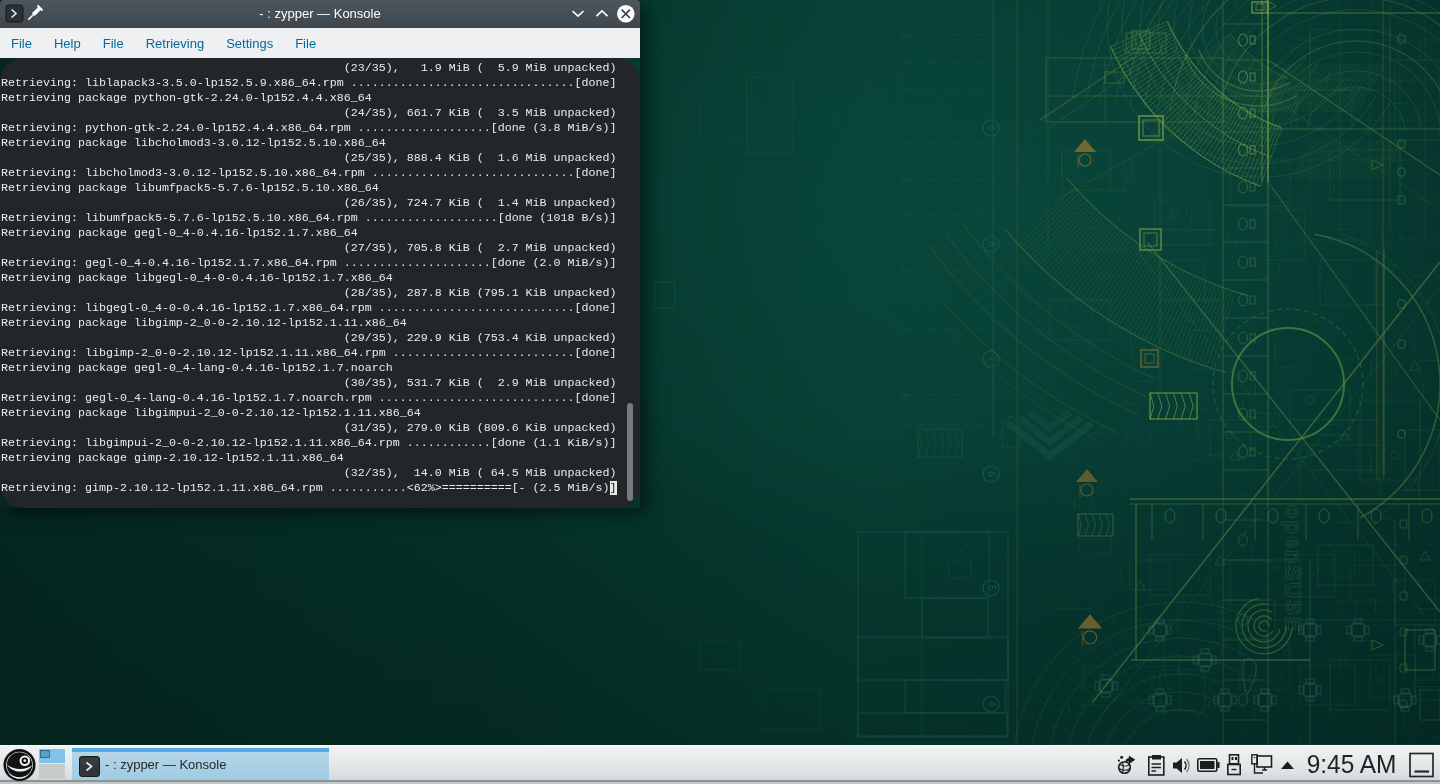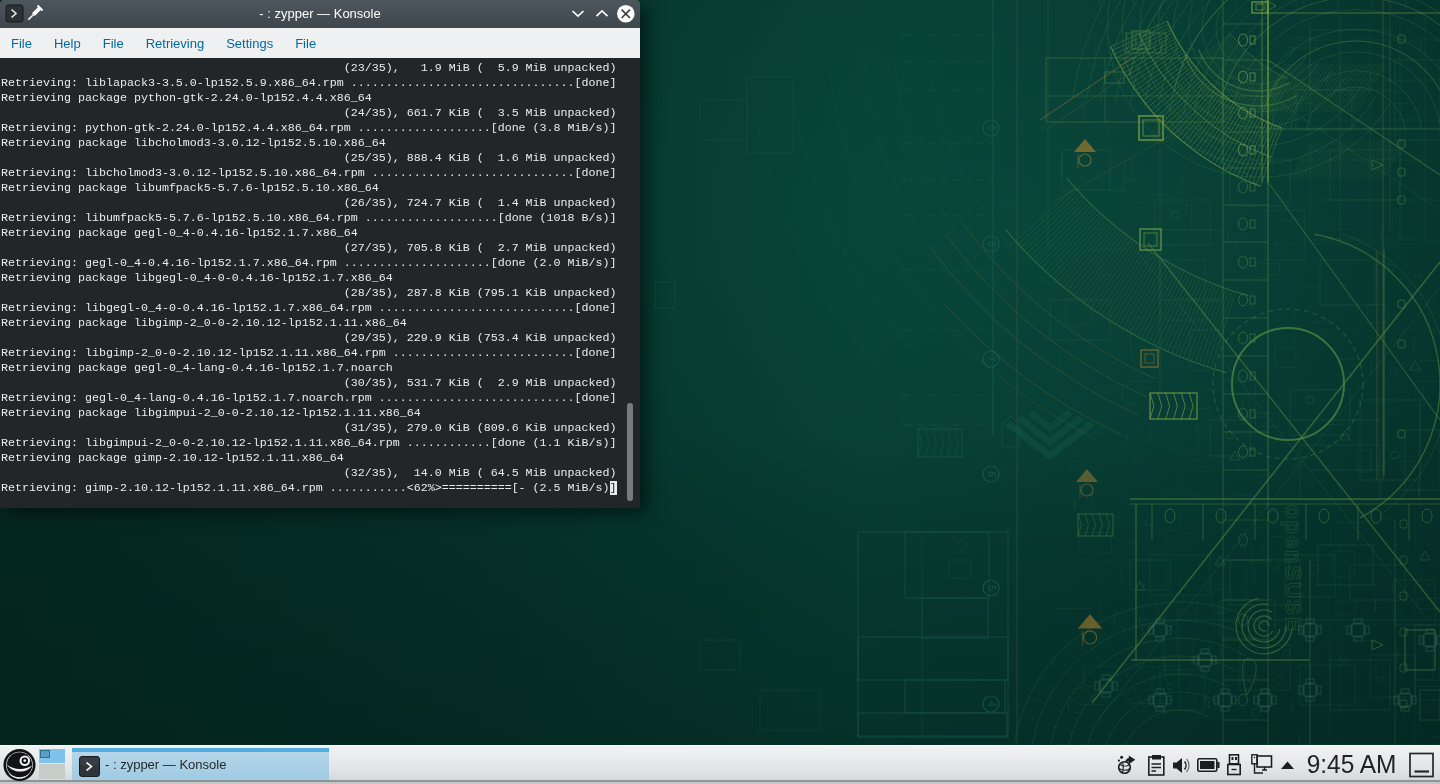--- a/index.html
+++ b/index.html
@@ -6,21 +6,21 @@
   #wall { position:absolute; left:0; top:0; }
   
   #win { position:absolute; left:0; top:0; width:640px; height:508px;
          box-shadow: 7px 5px 18px rgba(0,0,0,.52); border-radius:4px 4px 0 0; }
   #titlebar { position:absolute; left:0; top:0; width:640px; height:28px;
       background:linear-gradient(#4d565d,#3f474d); border-radius:4px 4px 0 0; }
   #title { position:absolute; left:0; right:0; top:0; height:28px; line-height:28px;
       text-align:center; color:#fbfcfc; font-size:13px; }
   #menubar { position:absolute; left:0; top:28px; width:640px; height:30px; background:#eff0f1; }
   #menubar span { display:inline-block; padding:0 11px; font-size:13px; color:#0369a1; line-height:32px; }
-  #term { position:absolute; left:0; top:58px; width:640px; height:450px; background:#232629; }
+  #term { position:absolute; left:0; top:58px; width:640px; height:450px; background:#232629;border-radius:24px; }
   #term pre { position:absolute; left:1px; top:3px; font-family:"Liberation Mono", monospace;
       font-size:11.667px; line-height:15px; color:#e9ebeb; }
   #cursor { background:#e9ebeb; color:#232629; }
   #sbar { position:absolute; left:627px; top:345px; width:6px; height:98px; background:#787b7e; border-radius:3px; }
   
   #panel { position:absolute; left:0; top:745px; width:1440px; height:39px;
       background:linear-gradient(#f0f2f2 0%,#e2e5e7 60%,#d6dadc 88%); border-top:1px solid #fbfcfc; }
   #pbot1 { position:absolute; left:0; top:34px; width:1440px; height:2px; background:#8f9597; }
   #pbot2 { position:absolute; left:0; top:36px; width:1440px; height:3px; background:#c2c7c8; }
   #taskbtn { position:absolute; left:72px; top:2px; width:257px; height:32px;

